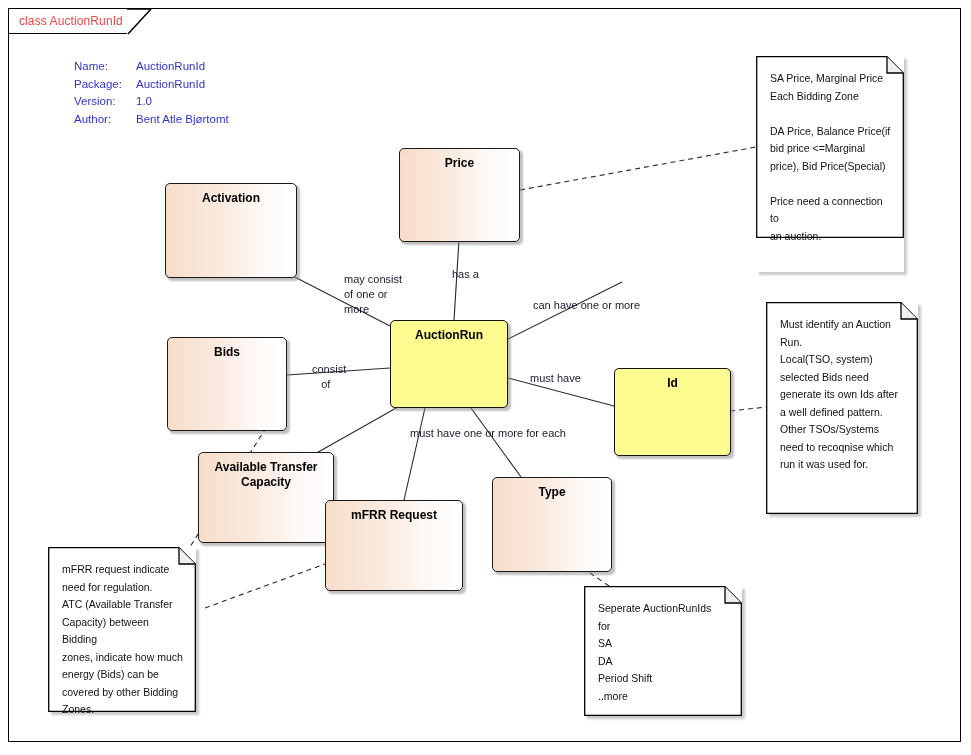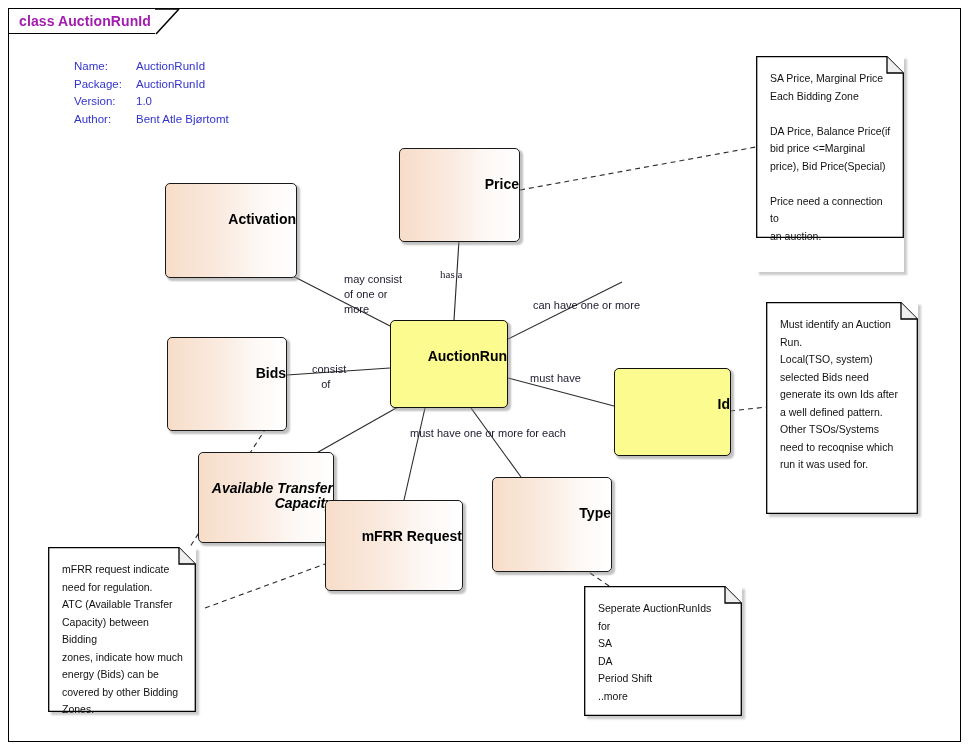--- a/index.html
+++ b/index.html
@@ -5,36 +5,36 @@
   html,body{margin:0;padding:0;background:#ffffff;}
   body{font-family:"Liberation Sans", sans-serif;}
   #canvas{position:relative;width:971px;height:755px;background:#fff;overflow:hidden;}
 
   
   #frame{position:absolute;left:8px;top:8px;width:953px;height:734px;border:1.5px solid #000;box-sizing:border-box;}
 
   
   #tab{position:absolute;left:8px;top:8px;height:26px;background:#fff;z-index:5;}
   #tab .tab-body{position:relative;height:26px;background:#fff;border-top:1.5px solid #000;border-left:1.5px solid #000;border-bottom:1.5px solid #000;box-sizing:border-box;padding:0 4px 0 10px;display:flex;align-items:center;}
-  #tab .tab-label{font-size:14px;font-weight:bold;color:#a21caf;white-space:nowrap;letter-spacing:.1px;}
+  #tab .tab-label{font-size:12px;font-weight:normal;color:#ef4444;white-space:nowrap;letter-spacing:.1px;}
   #tab .tab-slant{position:absolute;left:100%;top:0;width:26px;height:26px;}
 
   
   #meta{position:absolute;left:74px;top:58px;font-size:11.5px;color:#3333cc;line-height:17.5px;}
   #meta table{border-collapse:collapse;}
   #meta td{padding:0;font-size:11.5px;color:#3333cc;white-space:nowrap;vertical-align:top;}
   #meta td.k{width:62px;}
 
   
   .cls{position:absolute;box-sizing:border-box;border:1.4px solid #1a1a1a;border-radius:5px;
        box-shadow:2.5px 2.5px 2px rgba(140,140,140,.55);
        display:flex;align-items:flex-start;justify-content:center;}
   .cls.peach{background:linear-gradient(to right,#f7ddc9 0%,#faeadf 42%,#fdf8f5 72%,#ffffff 100%);}
   .cls.yellow{background:#fcfb8f;border-color:#111;}
-  .cls .nm{font-size:14px;font-weight:bold;color:#000;text-align:right;line-height:15px;padding-top:28px;width:100%;}
+  .cls .nm{font-size:12px;font-weight:bold;color:#000;text-align:center;line-height:15px;padding-top:7px;width:100%;}
 
   
   .note{position:absolute;box-sizing:border-box;background:#fff;
         box-shadow:2.5px 2.5px 2px rgba(150,150,150,.5);}
   .note .noteshape{position:absolute;inset:0;}
   .note .txt{position:relative;font-size:10.5px;color:#111;line-height:17.5px;padding:14px 12px 8px 14px;white-space:pre-wrap;z-index:2;}
 
   
   .elabel{position:absolute;font-size:11px;color:#1a1a2e;line-height:15px;white-space:pre;}
 
@@ -128,34 +128,34 @@
   </div>
 
   <div class="cls yellow" style="left:390px;top:320px;width:118px;height:88px;">
     <div class="nm">AuctionRun</div>
   </div>
 
   <div class="cls yellow" style="left:614px;top:368px;width:117px;height:88px;">
     <div class="nm">Id</div>
   </div>
 
-  <div class="cls peach" style="left:198px;top:452px;width:136px;height:91px;font-style:italic;">
+  <div class="cls peach" style="left:198px;top:452px;width:136px;height:91px;">
     <div class="nm" style="white-space:pre-line;">Available Transfer
 Capacity</div>
   </div>
 
   <div class="cls peach" style="left:325px;top:500px;width:138px;height:91px;">
     <div class="nm">mFRR Request</div>
   </div>
 
   <div class="cls peach" style="left:492px;top:477px;width:120px;height:95px;">
     <div class="nm">Type</div>
   </div>
 
-  <div class="elabel" style="left:440px;top:267px;font-family:Liberation Serif, serif;">has a</div>
+  <div class="elabel" style="left:452px;top:267px;">has a</div>
   <div class="elabel" style="left:344px;top:272px;">may consist
 of one or
 more</div>
   <div class="elabel" style="left:533px;top:298px;">can have one or more</div>
   <div class="elabel" style="left:312px;top:354px;margin-top:8px;">consist
    of</div>
   <div class="elabel" style="left:530px;top:371px;">must have</div>
   <div class="elabel" style="left:410px;top:426px;">must have one or more for each</div>
 
   <div class="note" style="left:756px;top:56px;width:148px;height:216px;">

